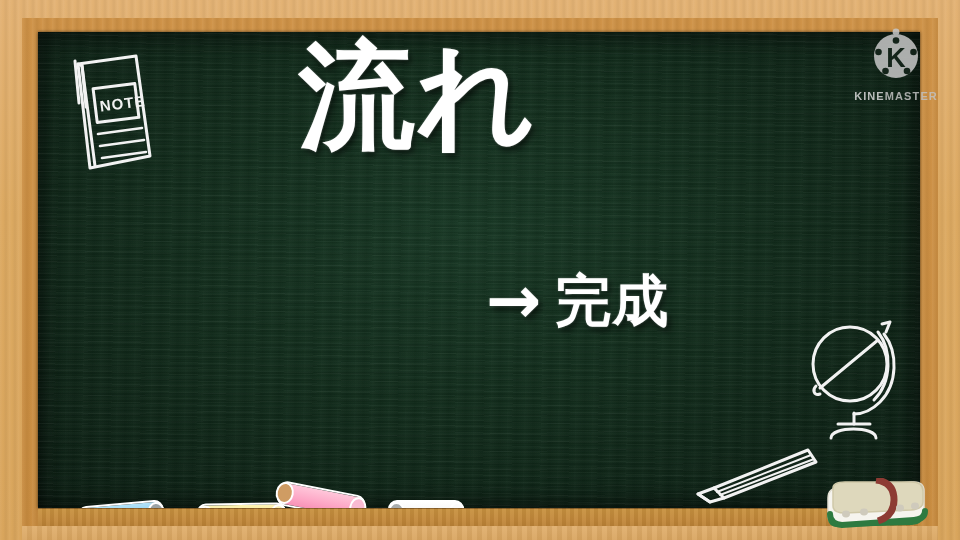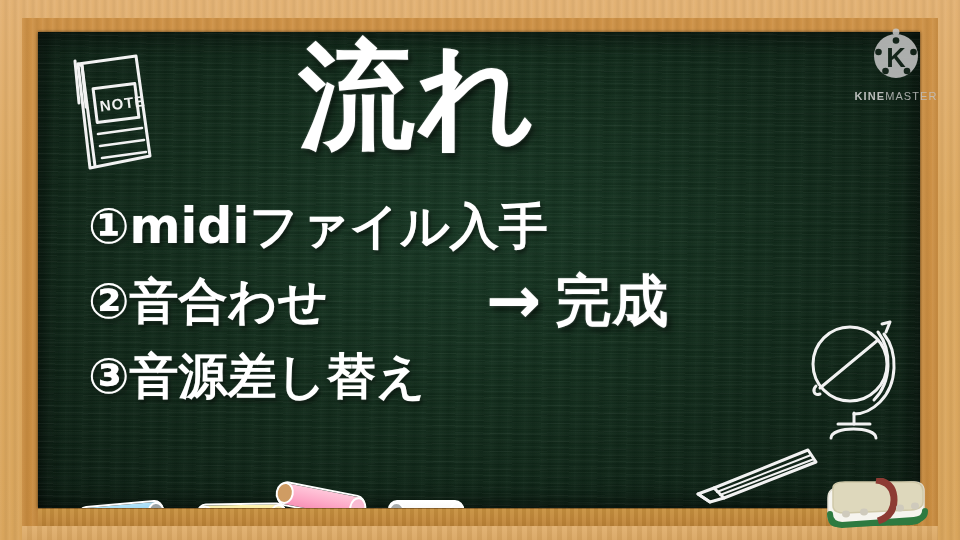--- a/index.html
+++ b/index.html
@@ -129,40 +129,35 @@
   #chalk-white .cap-l{left:-2px;top:0px;width:13px;height:17px;background:#a8acad;border:2px solid #fff;border-radius:50%;}
   #chalk-white .cap-r{right:-3px;top:0px;width:12px;height:17px;background:#fbfbfb;border:2px solid #fff;border-radius:50%;}
 
   
   #eraser{position:absolute;left:822px;top:478px;}
 
   
   #watermark{position:absolute;left:844px;top:24px;width:104px;text-align:center;opacity:.85;}
   #wm-text{margin-top:2px;font-size:11px;letter-spacing:1.1px;color:#d8d8d8;}
   #wm-kine{font-weight:700;}
-  #wm-master{font-weight:400;color:#c2c2c2;}
+  #wm-master{font-weight:700;color:#c2c2c2;}
 </style>
 </head>
 <body>
 
 <div id="slide">
 
   <div id="frame-inner"></div>
 
   <div id="board">
     <div id="board-texture"></div>
   </div>
 
   <div id="title">流れ</div>
 
-  <div id="steps">
-    <div class="step">①midiファイル入手</div>
-    <div class="step">②音合わせ</div>
-    <div class="step">③音源差し替え</div>
-  </div>
 
   <div id="result">
     <span id="result-arrow">→</span>
     <span id="result-text">完成</span>
   </div>
 
   <div class="chalk-draw" id="notebook">
     <svg width="96" height="126" viewBox="0 0 96 126" fill="none" stroke="#f2f2f2" stroke-width="3" stroke-linecap="round" stroke-linejoin="round">
       <path d="M16 16 L74 8 L88 108 L28 120 Z"></path>
       <path d="M16 16 L20 18 L33 118"></path>

